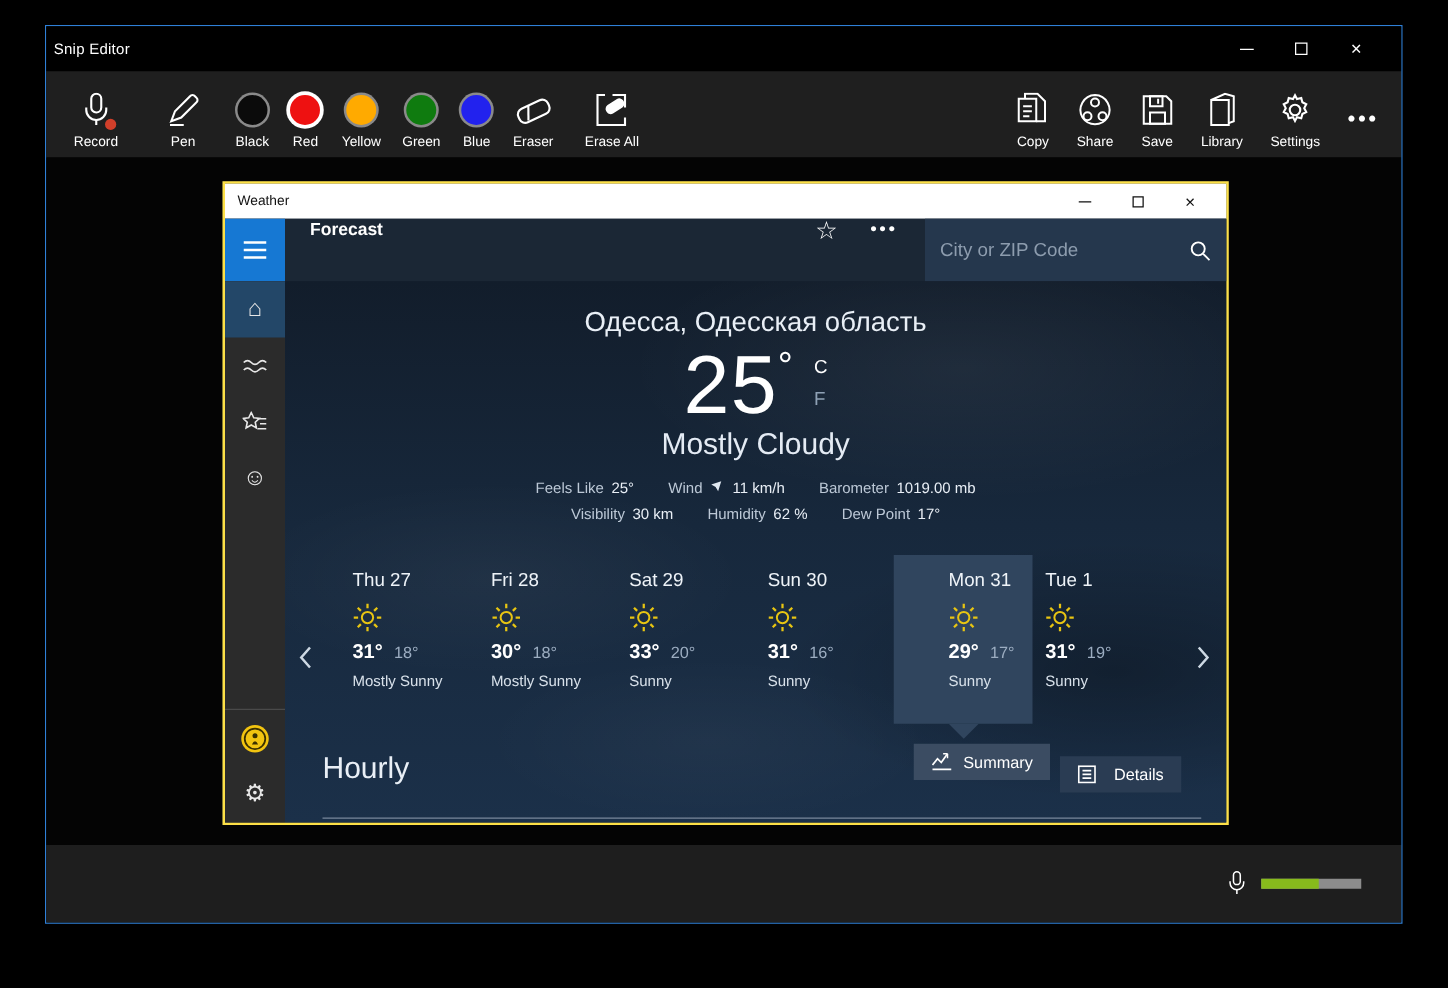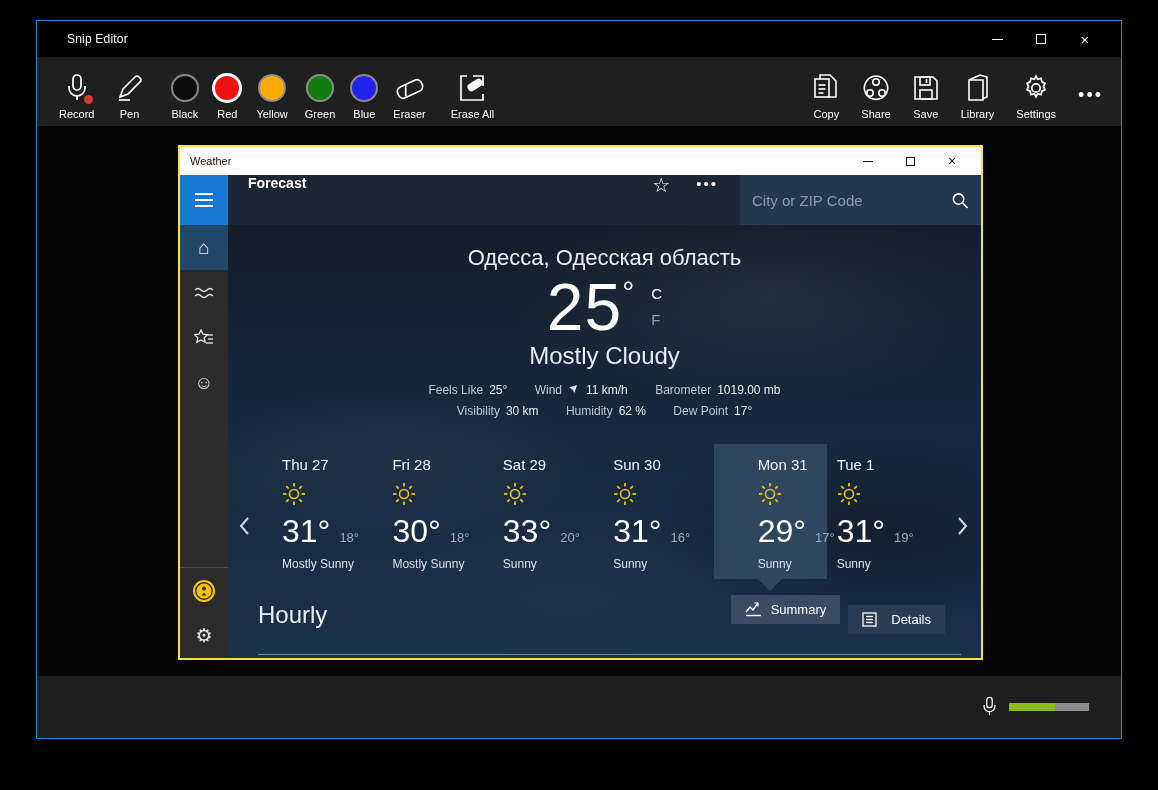--- a/index.html
+++ b/index.html
@@ -3,21 +3,21 @@
 <meta charset="utf-8">
 <style>
   * { margin:0; padding:0; box-sizing:border-box; }
   html,body { width:1158px; height:790px; background:#000; overflow:hidden;
               font-family:"Liberation Sans", sans-serif; }
 
   
   .snip-window { position:absolute; left:36px; top:20px; width:1086px; height:719px;
                  border:1px solid #2f80d8; background:#000; display:flex; flex-direction:column; }
   .snip-titlebar { height:36px; background:#000; display:flex; align-items:center; color:#fff; }
-  .snip-title { font-size:12px; margin-left:30px; letter-spacing:.2px; }
+  .snip-title { font-size:12px; margin-left:6px; letter-spacing:.2px; }
   .win-controls { margin-left:auto; display:flex; align-items:center; margin-right:14px; gap:0; }
   .win-btn { width:44px; height:30px; display:flex; align-items:center; justify-content:center; color:#fff; }
   .ic-min { width:11px; height:1px; background:#fff; display:block; }
   .ic-max { width:10px; height:10px; border:1px solid #fff; display:block; }
   .ic-close { font-size:15px; line-height:1; }
 
   .snip-toolbar { height:69px; background:#1f1f1f; display:flex; align-items:center; color:#fff; }
   .tool { display:flex; flex-direction:column; align-items:center; justify-content:flex-end;
           gap:5px; height:56px; cursor:default; }
   .tool-label { font-size:11px; color:#fff; white-space:nowrap; }
@@ -92,21 +92,21 @@
 
   .daily { position:relative; margin-top:22px; padding:0 44px; display:flex; }
   .day-card { width:113px; padding:12px 0 0 10px; height:135px; position:relative; }
   .day-card.selected { background:#30455e;padding-left:44px; }
   .day-card.selected::after { content:""; position:absolute; left:50%; bottom:-12px;
       transform:translateX(-50%); border:12px solid transparent; border-top-color:#30455e;
       border-bottom:none; }
   .day-name { font-size:15px; color:#eef3f8; }
   .day-icon { margin:9px 0 7px 0; height:24px; }
   .day-temps { display:flex; align-items:baseline; gap:9px; }
-  .day-hi { font-size:32px; font-weight:400; color:#fff; }
+  .day-hi { font-size:16px; font-weight:700; color:#fff; }
   .day-lo { font-size:13px; color:#9cadc1; }
   .day-cond { font-size:12px; color:#d8e1ea; margin-top:7px; }
   .chev { position:absolute; top:72px; color:#cdd8e3; }
   .chev-left { left:10px; } .chev-right { right:12px; }
 
   .hourly-row { display:flex; align-items:center; margin-top:16px; padding:0 36px 0 30px; }
   .hourly-title { font-size:24px; font-weight:300; color:#e9eff6; }
   .view-btns { margin-left:auto; display:flex; gap:8px; }
   .view-btn { height:29px; display:flex; align-items:center; gap:9px; padding:0 14px;
               color:#fff; font-size:13px; }
@@ -145,21 +145,21 @@
           <svg width="22" height="28" viewBox="0 0 22 28" fill="none" stroke="#fff" stroke-width="1.7">
             <rect x="7" y="1" width="8" height="15" rx="4"></rect>
             <path d="M3 12 v2 a8 8 0 0 0 16 0 v-2"></path>
             <line x1="11" y1="22" x2="11" y2="26"></line>
           </svg>
           <span class="record-dot"></span>
         </div>
         <span class="tool-label">Record</span>
       </div>
 
-      <div class="tool" style="margin-left:3px">
+      <div class="tool" style="margin-left:20px">
         <div class="tool-icon">
           <svg width="30" height="30" viewBox="0 0 30 30" fill="none" stroke="#fff" stroke-width="1.7">
             <path d="M6 24 L9 16 L21 4 a2.5 2.5 0 0 1 4 0 l1 1 a2.5 2.5 0 0 1 0 4 L14 21 Z"></path>
             <line x1="5" y1="27" x2="16" y2="27"></line>
           </svg>
         </div>
         <span class="tool-label">Pen</span>
       </div>
 
       <div class="tool swatch-item" style="margin-left:10px">

